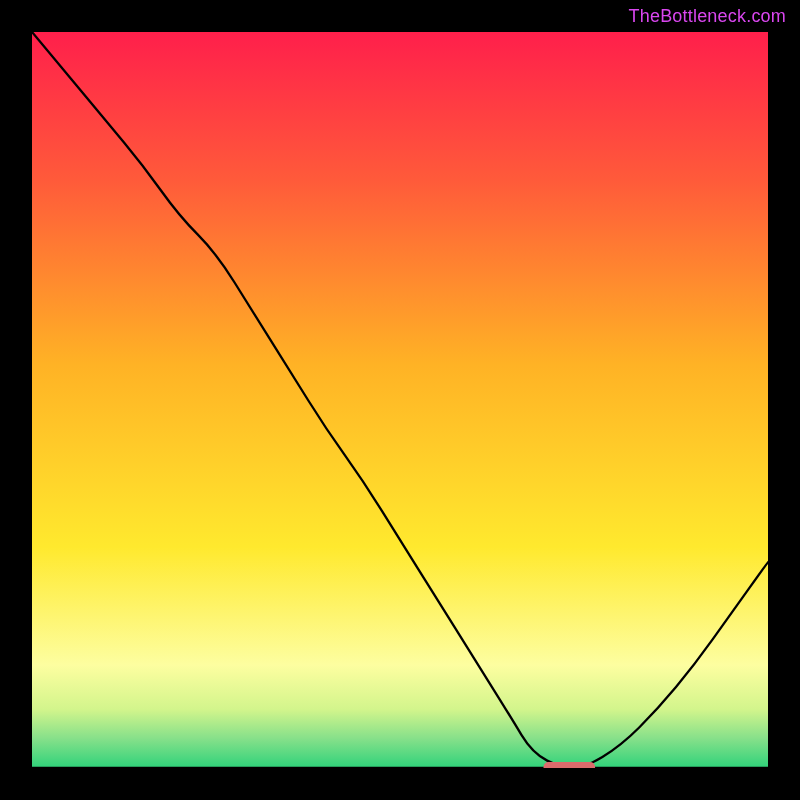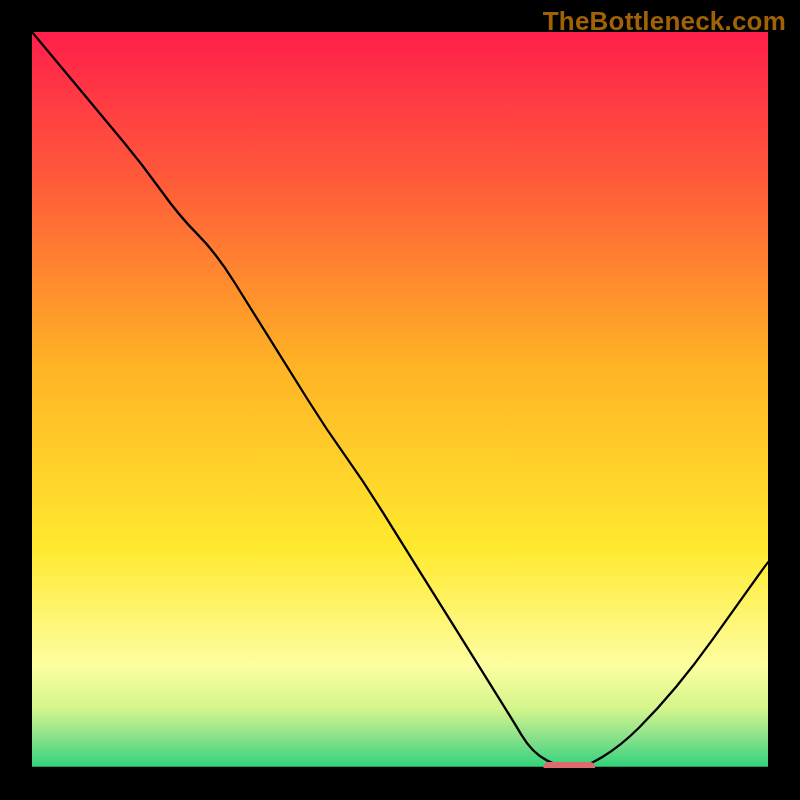--- a/index.html
+++ b/index.html
@@ -14,23 +14,23 @@
     position: relative;
     width: 800px;
     height: 800px;
     background: #000;
   }
   .watermark {
     position: absolute;
     top: 6px;
     right: 14px;
     font-family: Arial, Helvetica, sans-serif;
-    font-size: 26px;
-    font-weight: 700;
-    color: #a16207;
+    font-size: 18px;
+    font-weight: 400;
+    color: #d946ef;
     letter-spacing: 0.2px;
   }
   .plot {
     position: absolute;
     left: 32px;
     top: 32px;
     width: 736px;
     height: 736px;
     overflow: hidden;
   }

